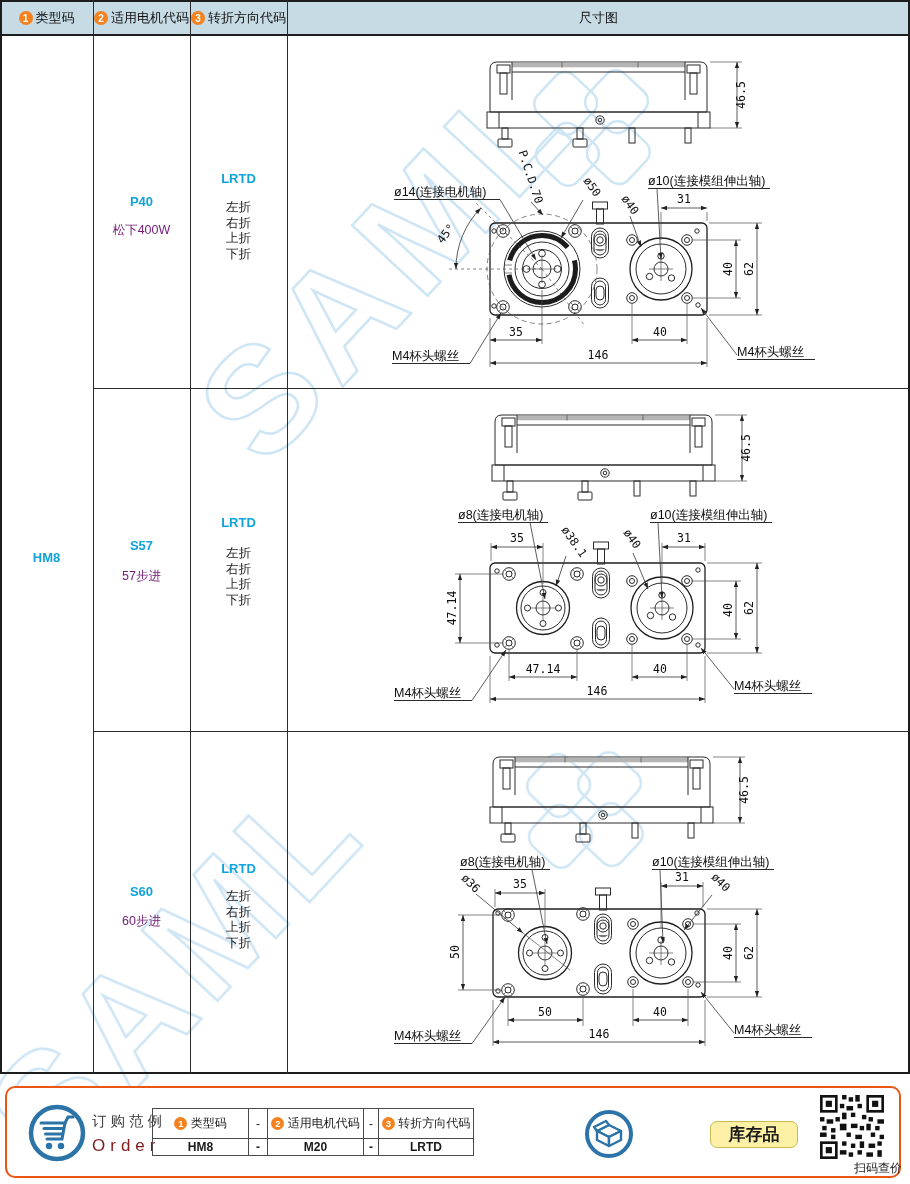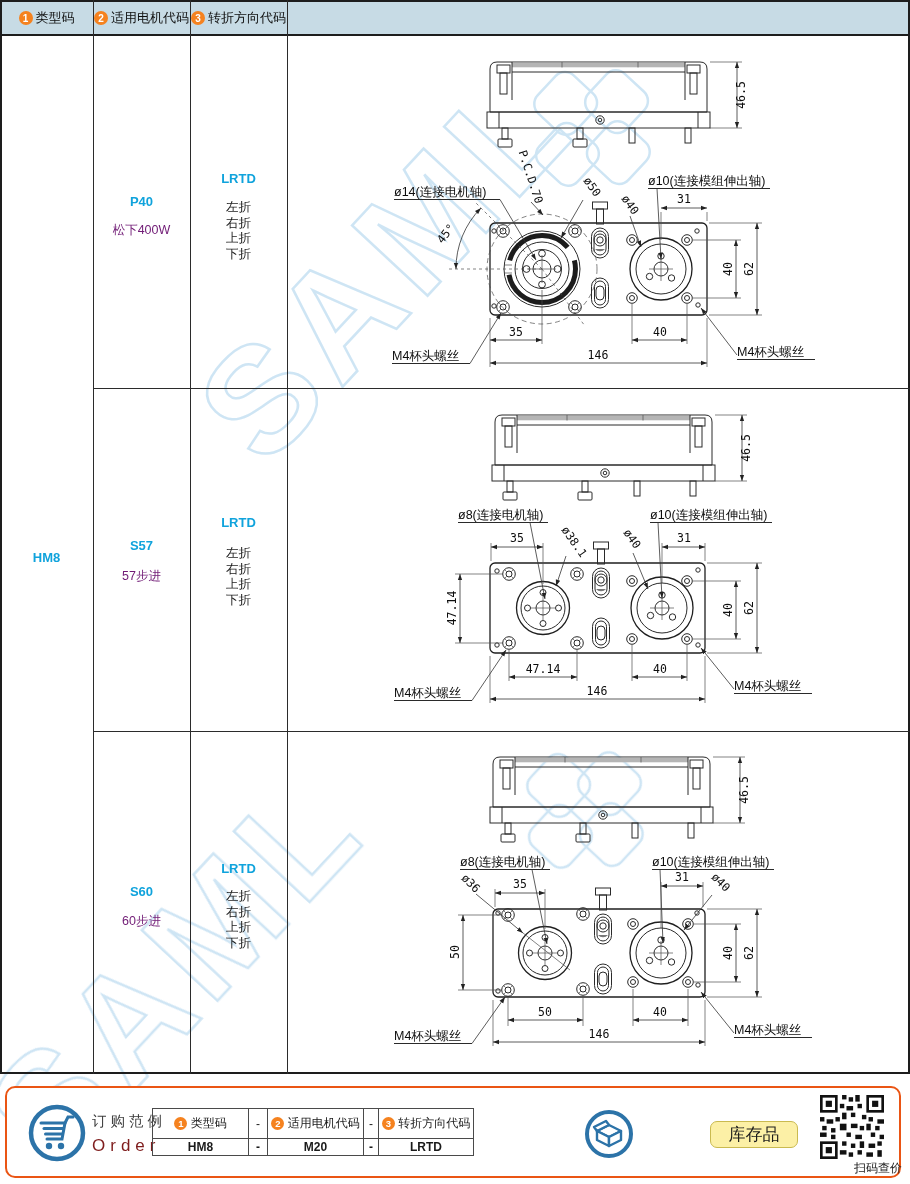--- a/index.html
+++ b/index.html
@@ -23,21 +23,21 @@
 .foot{position:absolute;left:5px;top:1086px;width:896px;height:92px;border:2px solid #ea5514;border-radius:10px;background:#fff;box-sizing:border-box;z-index:4}
 .ftxt-cn{position:absolute;font-size:14.5px;letter-spacing:4px;color:#3c3c3c;white-space:nowrap}
 .ftxt-en{position:absolute;font-size:17px;letter-spacing:5px;color:#7f1d1d;white-space:nowrap}
 .otable{position:absolute;left:152px;top:1108px;border-collapse:collapse;z-index:5;table-layout:fixed}
 .otable td{border:1px solid #4a4a4a;text-align:center;padding:0;font-size:12px;color:#1a1a1a;white-space:nowrap;overflow:hidden}
 .otable .tt{height:17px;font-size:12.5px}
 .otable .lr{height:30px}
 .otable .vr{height:17px}
 .bval{color:#12a5e0;font-weight:600}
 .stock{position:absolute;left:710px;top:1121px;width:88px;height:27px;background:#fcf0a6;border:1.5px solid #caba50;border-radius:7px;
-  display:flex;align-items:center;justify-content:center;font-size:17px;font-weight:normal;color:#1b1b1b;box-sizing:border-box;z-index:5}
+  display:flex;align-items:center;justify-content:center;font-size:17px;font-weight:bold;color:#1b1b1b;box-sizing:border-box;z-index:5}
 .qrlabel{position:absolute;left:854px;top:1160px;width:76px;font-size:12px;color:#222;z-index:5}
 
 .s{stroke:#2a2a2a;fill:none;stroke-width:1}
 .sb{stroke:#1f1f1f;fill:none;stroke-width:1.3}
 .thin{stroke:#4d4d4d;stroke-width:.7;fill:none}
 .dim{stroke:#333;stroke-width:.8;fill:none}
 .dash{stroke-dasharray:5 3.5}
 .dash2{stroke-dasharray:3 3}
 text.dt{font:11.5px "DejaVu Sans Mono",monospace;fill:#0d0d0d}
 text.ct{font:12.5px "Liberation Sans",sans-serif;fill:#0d0d0d}
@@ -408,20 +408,23 @@
   <span class="badge">1</span>
   <span>类型码</span>
 </div>
 <div class="hcell" style="left:93px;width:97px">
   <span class="badge">2</span>
   <span>适用电机代码</span>
 </div>
 <div class="hcell" style="left:190px;width:97px">
   <span class="badge">3</span>
   <span>转折方向代码</span>
+</div>
+<div class="hcell" style="left:287px;width:623px">
+  <span>尺寸图</span>
 </div>
 <div class="tbl-outer"></div>
 <div class="vline" style="left:93px;top:0;height:1074px"></div>
 <div class="vline" style="left:190px;top:0;height:1074px"></div>
 <div class="vline" style="left:287px;top:0;height:1074px"></div>
 <div class="hline" style="left:93px;top:388px;width:817px"></div>
 <div class="hline" style="left:93px;top:731px;width:817px"></div>
 
 <div class="cc code" style="left:0;top:550px;width:93px">HM8</div>
 

